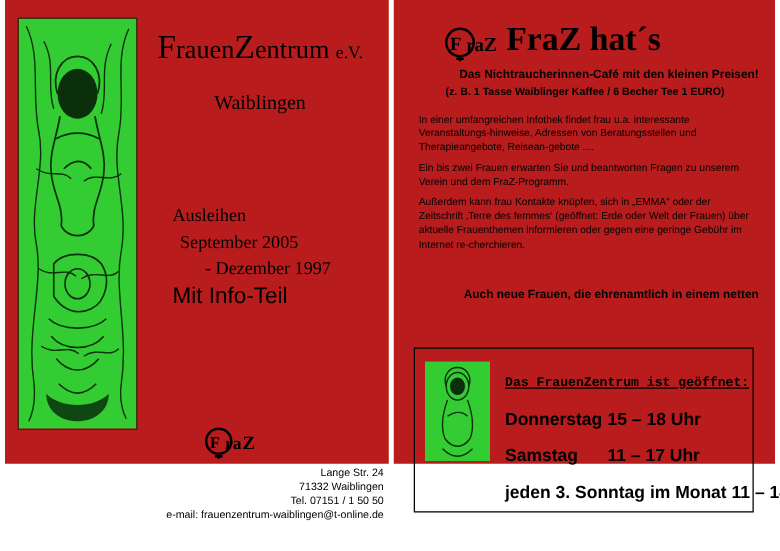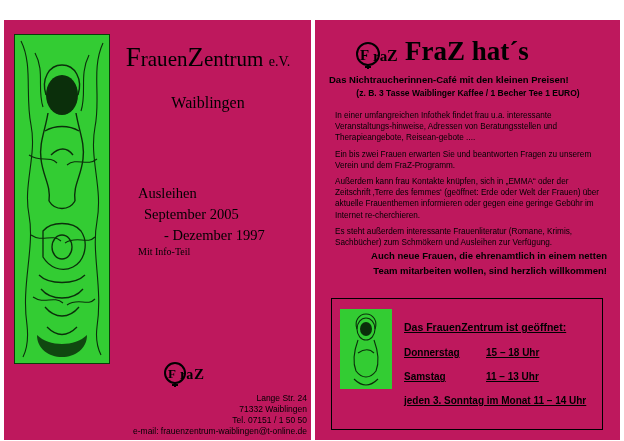--- a/index.html
+++ b/index.html
@@ -12,23 +12,23 @@
   }
   #page {
     position: relative;
     width: 624px;
     height: 441px;
     background: #ffffff;
     overflow: hidden;
   }
   .panel {
     position: absolute;
-    top: 20px;
-    height: 420px;
-    background: #be185d;
+    top: 0;
+    height: 371px;
+    background: #b91c1c;
     box-sizing: border-box;
   }
   .panel.left {
     left: 4px;
     width: 307px;
   }
   .panel.right {
     left: 315px;
     width: 305px;
   }
@@ -79,22 +79,22 @@
     line-height: 21px;
   }
   .programm-block .l1 { padding-left: 14px; }
   .programm-block .l2 { padding-left: 20px; }
   .programm-block .l3 { padding-left: 40px; }
 
   .info-teil {
     position: absolute;
     left: 134px;
     top: 226px;
-    font-family: Liberation Serif, serif;
-    font-size: 10px;
+    font-family: Liberation Sans, sans-serif;
+    font-size: 18px;
     color: #000;
   }
 
   .logo-left {
     position: absolute;
     left: 159px;
     top: 340px;
     width: 44px;
     height: 28px;
   }
@@ -127,21 +127,21 @@
     font-weight: bold;
     font-size: 27px;
     color: #000;
     white-space: nowrap;
   }
   .cafe-line {
     position: absolute;
     left: 14px;
     top: 54px;
     width: 278px;
-    text-align: left;
+    text-align: right;
     font-family: "Liberation Sans", sans-serif;
     font-weight: bold;
     font-size: 9.5px;
     color: #000;
   }
   .preis-line {
     position: absolute;
     left: 14px;
     top: 68px;
     width: 278px;
@@ -190,37 +190,36 @@
     left: 8px;
     top: 10px;
     width: 52px;
     height: 80px;
     overflow: hidden;
   }
   .hours-title {
     position: absolute;
     left: 72px;
     top: 22px;
-    font-family: Liberation Sans, sans-serif;
+    font-family: Liberation Mono, monospace;
     font-weight: bold;
     font-size: 10.5px;
     color: #000;
     text-decoration: underline;
     white-space: nowrap;
   }
   .hours-list {
     position: absolute;
     left: 72px;
     top: 48px;
     width: 190px;
     font-family: "Liberation Sans", sans-serif;
     font-weight: bold;
-    font-size: 10px;
-    color: #000;
-    text-decoration: underline;
+    font-size: 14px;
+    color: #000;
   }
   .hours-row {
     display: flex;
     margin-bottom: 13px;
     white-space: nowrap;
   }
   .hours-day { width: 82px; }
   .hours-time { }
   .hours-row.wide .hours-day { width: auto; }
 </style>
@@ -315,32 +314,30 @@
         <path d="M13 25 L13 29 M10 27 L16 27" stroke="#000" stroke-width="2" fill="none"></path>
         <text x="5" y="20" font-family="Liberation Serif, serif" font-size="15" font-weight="bold" fill="#000">F</text>
         <text x="18" y="21" font-family="Liberation Serif, serif" font-size="15" font-weight="bold" fill="#000">ra</text>
         <text x="32" y="21" font-family="Liberation Serif, serif" font-size="16" font-weight="bold" fill="#000">Z</text>
       </svg>
     </div>
 
     <div class="fraz-hats">FraZ hat´s</div>
 
     <div class="cafe-line">Das Nichtraucherinnen-Café mit den kleinen Preisen!</div>
-    <div class="preis-line">(z. B. 3 Tasse Waiblinger Kaffee / 1 Becher Tee  1 EURO)</div>
+    <div class="preis-line">(z. B. 1 Tasse Waiblinger Kaffee / 6 Becher Tee  1 EURO)</div>
 
     <div class="body-text">
       <p>In einer umfangreichen Infothek findet frau u.a. interessante Veranstaltungs-hinweise, Adressen von Beratungsstellen und Therapieangebote, Reisean-gebote ....</p>
       <p>Ein bis zwei Frauen erwarten Sie und beantworten Fragen zu unserem Verein und dem FraZ-Programm.</p>
       <p>Außerdem kann frau Kontakte knüpfen, sich in „EMMA“ oder der Zeitschrift ‚Terre des femmes‘ (geöffnet: Erde oder Welt der Frauen) über aktuelle Frauenthemen informieren oder gegen eine geringe Gebühr im Internet re-cherchieren.</p>
-      <p>Es steht außerdem interessante Frauenliteratur (Romane, Krimis, Sachbücher) zum Schmökern und Ausleihen zur Verfügung.</p>
     </div>
 
     <div class="auch-neue">
       <div>Auch neue Frauen, die ehrenamtlich in einem netten</div>
-      <div>Team mitarbeiten wollen, sind herzlich willkommen!</div>
     </div>
 
     <div class="hours-box">
       <div class="hours-art">
         <svg width="52" height="80" viewBox="0 0 52 80">
           <rect x="0" y="0" width="52" height="80" fill="#33cc33"></rect>
           <g stroke="#0b2f0b" stroke-width="1.1" fill="none">
             <ellipse cx="26" cy="20" rx="9" ry="11"></ellipse>
             <path d="M17 20 C14 12 19 5 26 5 C33 5 38 12 35 20"></path>
             <path d="M18 31 C14 42 12 52 16 62"></path>
@@ -355,21 +352,21 @@
         </svg>
       </div>
       <div class="hours-title">Das FrauenZentrum ist geöffnet:</div>
       <div class="hours-list">
         <div class="hours-row">
           <span class="hours-day">Donnerstag</span>
           <span class="hours-time">15 – 18 Uhr</span>
         </div>
         <div class="hours-row">
           <span class="hours-day">Samstag</span>
-          <span class="hours-time">11 – 13 Uhr</span>
+          <span class="hours-time">11 – 17 Uhr</span>
         </div>
         <div class="hours-row wide">
           <span class="hours-day">jeden 3. Sonntag im Monat 11 – 14 Uhr</span>
           <span class="hours-time"></span>
         </div>
       </div>
     </div>
   </div>
 </div>
 

